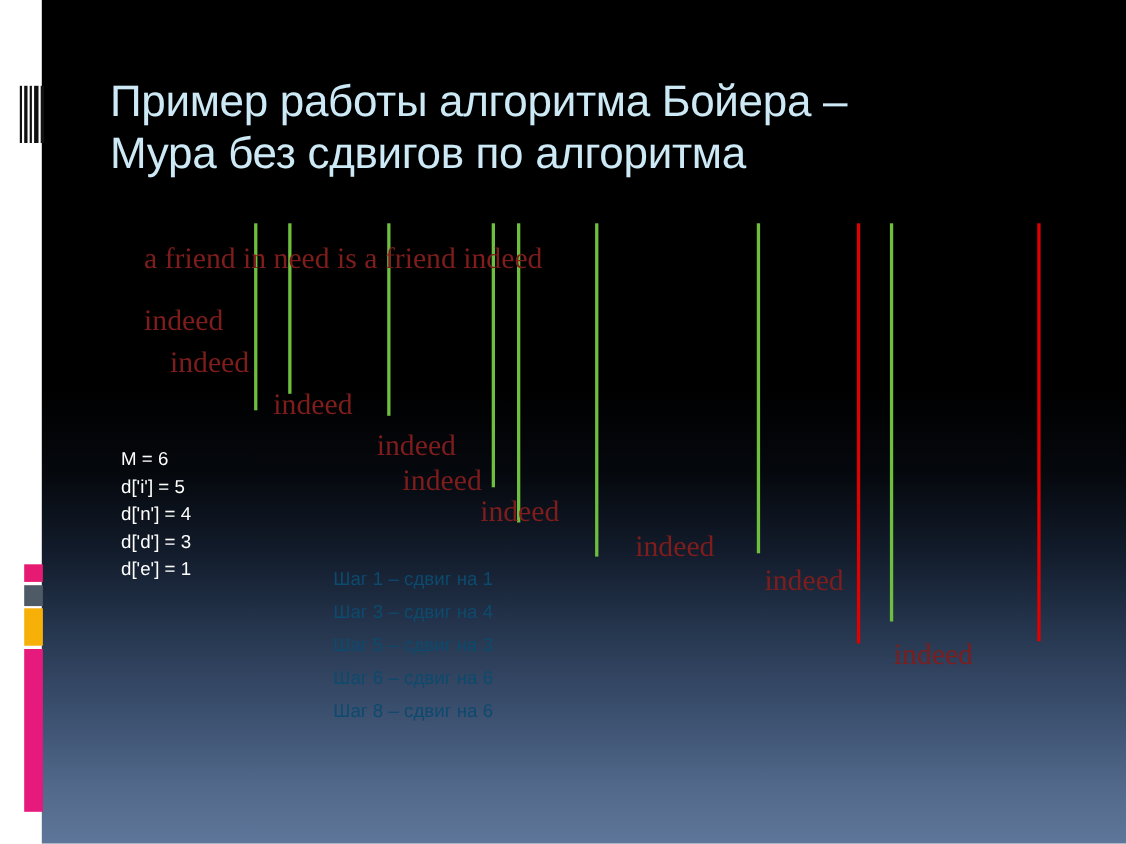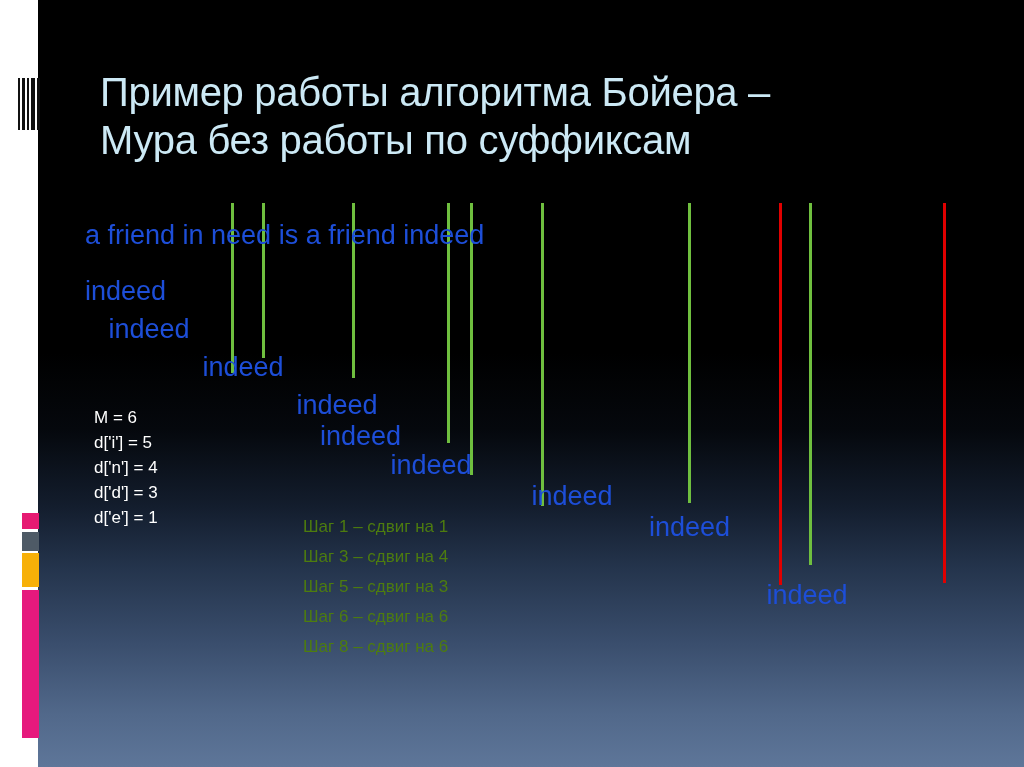--- a/index.html
+++ b/index.html
@@ -34,42 +34,43 @@
     position:absolute;left:100px;top:68px;width:700px;
     color:#cce9f5;
     font-size:40px;line-height:48px;font-weight:400;
     letter-spacing:-0.3px;
   }
   #title div{white-space:nowrap;}
 
   
   .mono{
     position:absolute;
-    color:#1d4ed8;
-    font-family:Liberation Sans, sans-serif;
+    color:#7f1d1d;
+    font-family:Liberation Serif, serif;
     font-size:27px;line-height:30px;
     white-space:pre;
     letter-spacing:0px;
+    margin-left:46px;
   }
   #haystack{left:85px;top:220px;}
   .needle{left:85px;}
 
   
   .vline{position:absolute;width:3px;}
   .vline.green{background:#6fbf3f;}
   .vline.red{background:#e00000;}
 
   
   #dvals{
-    position:absolute;left:94px;top:405px;
+    position:absolute;left:110px;top:405px;
     color:#ffffff;font-size:17px;line-height:25px;
   }
   #steps{
     position:absolute;left:303px;top:512px;
-    color:#4d7c0f;font-size:17px;line-height:30px;
+    color:#0c4a6e;font-size:17px;line-height:30px;
   }
 </style>
 </head>
 <body>
 
 <div id="slide">
 
   <div id="panel"></div>
 
   <div id="barcode">
@@ -80,21 +81,21 @@
       <i style="left: 19px; width: 3px;"></i>
     </div>
 
   <div class="chip" id="chip-pink" style="background: rgb(230, 26, 114);"></div>
   <div class="chip" id="chip-gray" style="background: rgb(78, 90, 102);"></div>
   <div class="chip" id="chip-yellow" style="background: rgb(247, 176, 8);"></div>
   <div id="pink-bar" style="background: rgb(230, 25, 125);"></div>
 
   <div id="title">
     <div>Пример работы алгоритма Бойера –</div>
-    <div>Мура без работы по суффиксам</div>
+    <div>Мура без сдвигов по алгоритма</div>
   </div>
 
   <div id="marker-layer">
       <div class="vline green" style="left: 231px; top: 203px; height: 170px;"></div>
       <div class="vline green" style="left: 262px; top: 203px; height: 155px;"></div>
       <div class="vline green" style="left: 352px; top: 203px; height: 175px;"></div>
       <div class="vline green" style="left: 447px; top: 203px; height: 240px;"></div>
       <div class="vline green" style="left: 470px; top: 203px; height: 272px;"></div>
       <div class="vline green" style="left: 541px; top: 203px; height: 303px;"></div>
       <div class="vline green" style="left: 688px; top: 203px; height: 300px;"></div>

